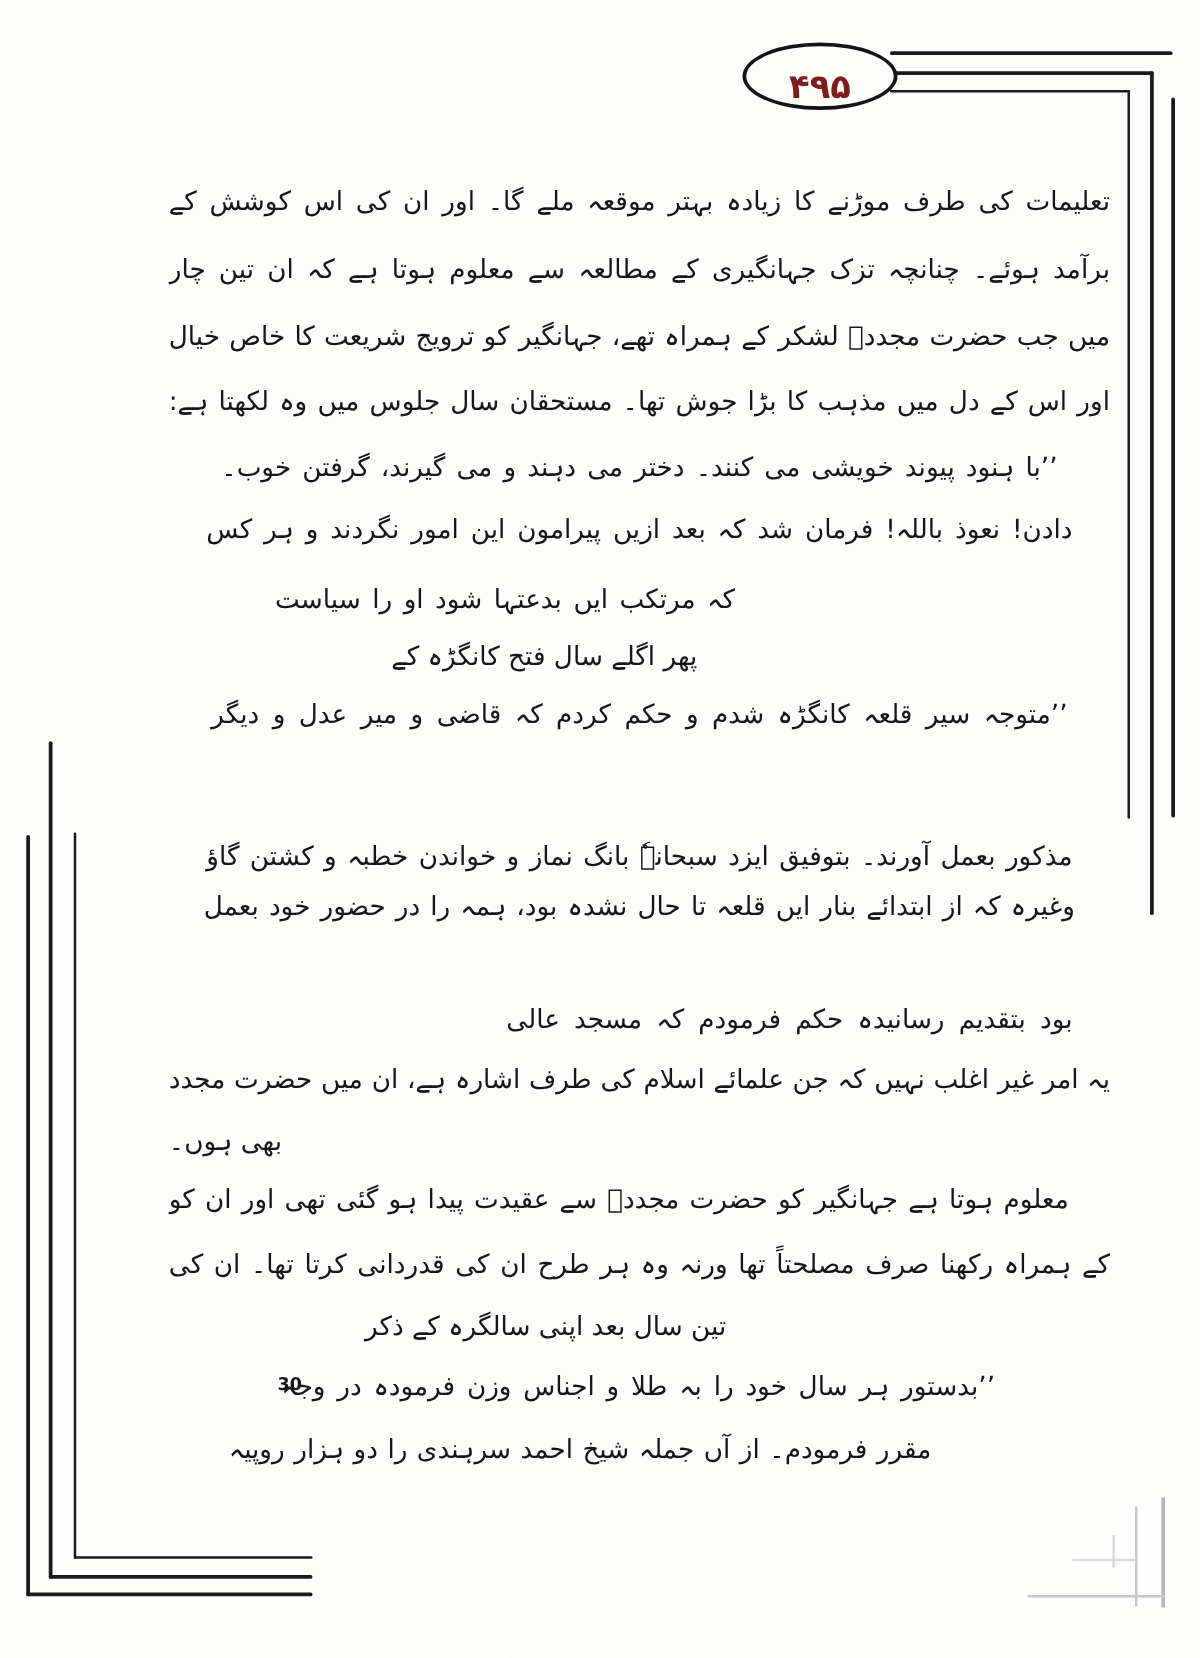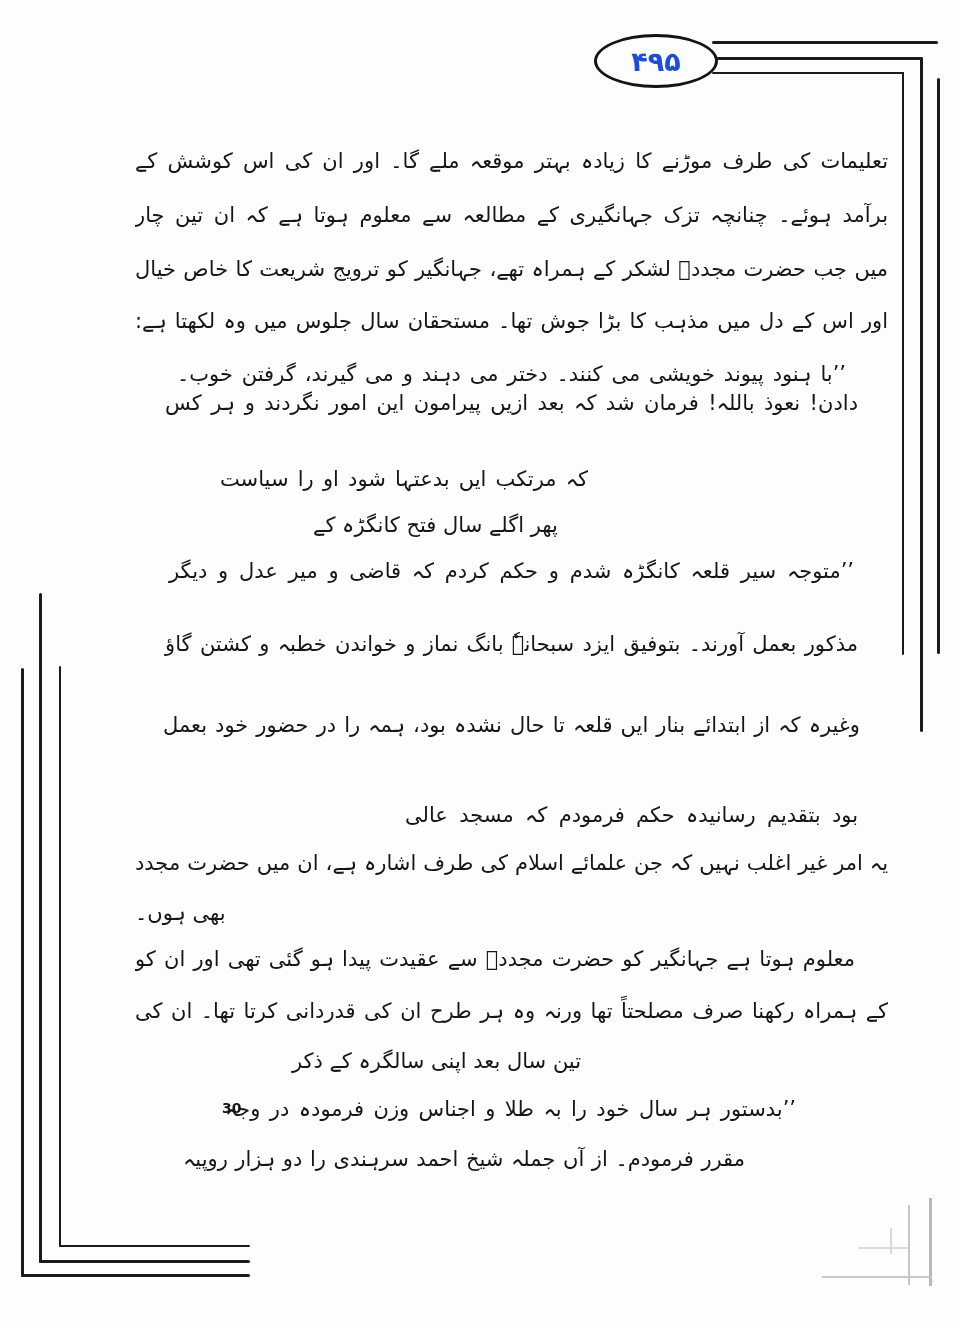--- a/index.html
+++ b/index.html
@@ -7,43 +7,43 @@
     position:relative; width:960px; height:1326px;
     background:#fdfdfc; overflow:hidden;
     font-family:"DejaVu Sans", sans-serif;
   }
   
   .bline { position:absolute; background:#1b1b1b; border-radius:2px; }
   .faint { position:absolute; background:#c6c6c6; }
   
   .oval {
     position:absolute; border:3px solid #141414; border-radius:50%;
-    display:flex; align-items:center; justify-content:center;
-    background:#fdfdfc; color:#1d4ed8;
+    display:flex; align-items:flex-end; justify-content:center;
+    background:#fdfdfc; color:#7f1d1d;
   }
   .oval-top    { left:594px; top:34px;   width:118px; height:48px; font-size:27px; font-weight:bold; }
   .oval-bottom { left:247px; top:1240px; width:118px; height:52px; font-size:21px; font-weight:bold; }
   
   .tline {
     position:absolute; left:135px; width:753px; height:46px;
     line-height:46px; font-size:21px; color:#161616;
     direction:rtl; box-sizing:border-box; overflow:hidden;
   }
   .just { text-align:justify; text-align-last:justify; }
   .l1  { top:138px; }
   .l2  { top:192px; }
   .l3  { top:246px; }
   .l4  { top:298px; }
   .l5  { top:351px; padding:0 42px; }
-  .l6  { top:380px; padding:0 30px; }
+  .l6  { top:400px; padding:0 30px; }
   .l7  { top:456px; padding-right:300px; padding-left:85px; }
   .l8  { top:502px; padding-right:300px; padding-left:148px; text-align:center; text-align-last:center; }
   .l9  { top:548px; padding:0 34px; }
   .l10 { top:600px; padding:0 32px; }
-  .l11 { top:621px; padding:0 30px; }
+  .l11 { top:662px; padding:0 30px; }
   .l12 { top:702px; padding:0 28px; }
   .l13 { top:748px; padding:0 34px; }
   .l14 { top:792px; padding-right:30px; padding-left:270px; }
   .l15 { top:840px; }
   .l16 { top:890px; text-align:right; text-align-last:left; }
   .l17 { top:936px; padding-right:33px; }
   .l18 { top:988px; }
   .l19 { top:1038px; padding-right:298px; padding-left:148px; text-align:center; text-align-last:center; }
   .l20 { top:1086px; padding-right:92px; padding-left:90px; }
   .l21 { top:1136px; padding-right:143px; padding-left:48px; }

